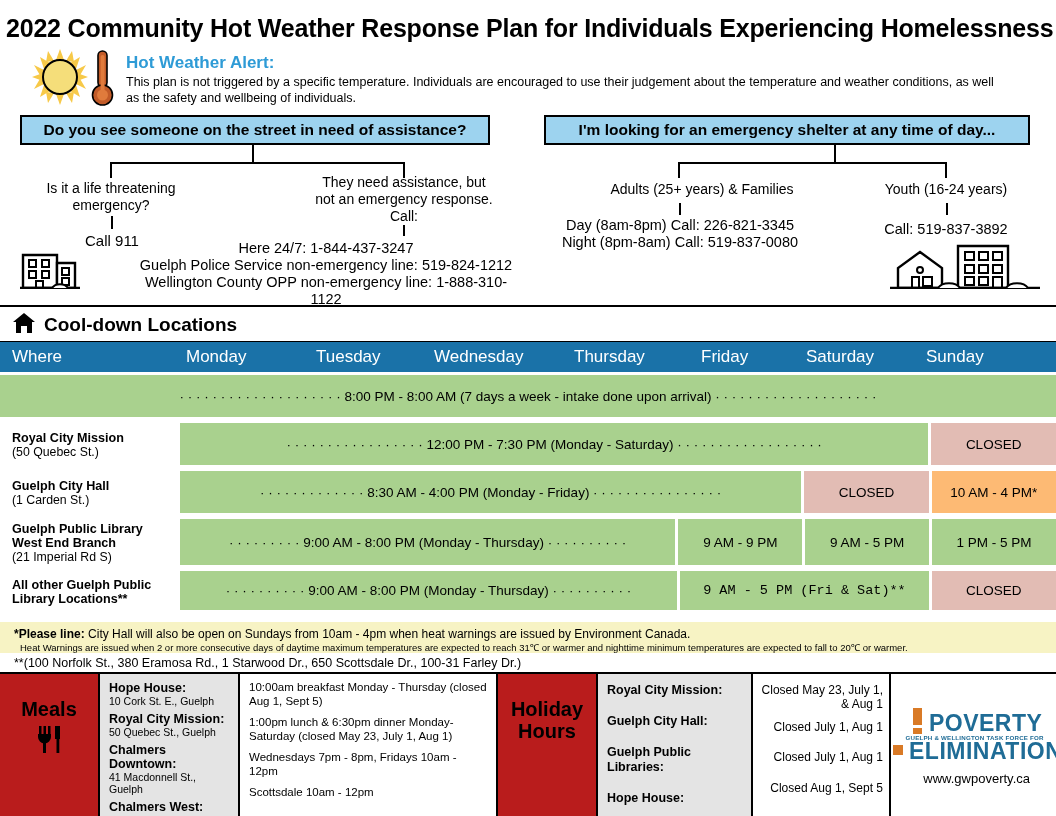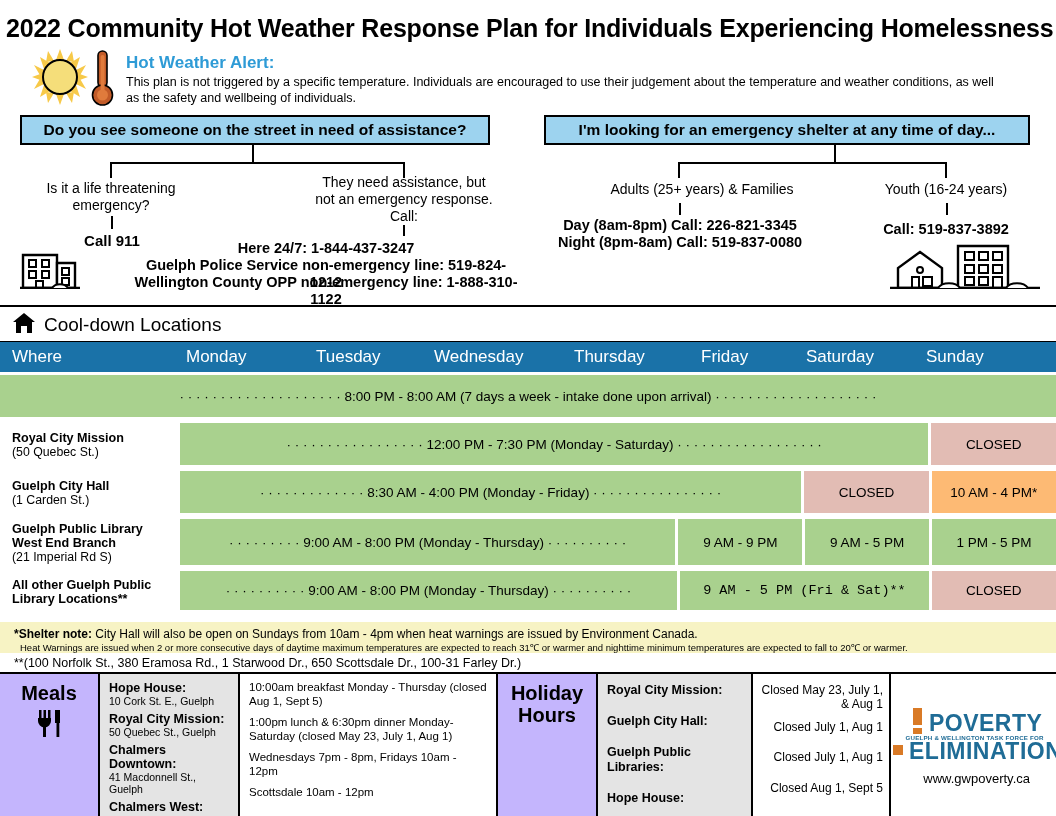--- a/index.html
+++ b/index.html
@@ -29,28 +29,28 @@
   
   .flow{position:relative;height:178px;}
   .flowbox{
     position:absolute;background:#9DD3EF;border:2px solid #000;
     text-align:center;font-weight:bold;font-size:15.5px;
     line-height:26px;height:26px;
   }
   .vline{position:absolute;background:#000;width:2px;}
   .hline{position:absolute;background:#000;height:2px;}
   .flabel{position:absolute;text-align:center;font-size:14px;line-height:17px;}
-  .fbold{position:absolute;text-align:center;font-size:14.5px;font-weight:bold;line-height:17px;}
+  .fbold{position:absolute;text-align:center;font-size:14.5px;font-weight:normal;line-height:17px;}
   .bldg{position:absolute;}
 
   .sep{position:absolute;left:0;width:1056px;height:2px;background:#000;}
 
   
   .cool-head{position:absolute;left:0;top:310px;width:1056px;height:30px;display:flex;align-items:center;padding-left:12px;box-sizing:border-box;}
-  .cool-head-text{font-size:19px;font-weight:normal;margin-left:8px;}
+  .cool-head-text{font-size:19px;font-weight:bold;margin-left:8px;}
 
   
   .tbl{position:absolute;left:0;top:342px;width:1056px;}
   .thead{display:flex;background:#1a72a8;color:#fff;height:30px;align-items:center;}
   .th{font-size:17px;padding-left:6px;box-sizing:border-box;}
   .trow{display:flex;align-items:stretch;}
   .rowlabel{
     width:180px;flex:0 0 180px;box-sizing:border-box;
     padding:6px 8px 4px 12px;font-size:12.3px;line-height:14px;
     display:flex;flex-direction:column;justify-content:center;
@@ -71,22 +71,22 @@
   .note1{font-size:12px;line-height:14px;}
   .note1 b{font-weight:bold;}
   .note2{font-size:9.5px;line-height:13px;padding-left:6px;}
   .note3{position:absolute;left:0;width:1056px;background:#fff;font-size:12.5px;padding:3px 0 3px 14px;box-sizing:border-box;}
 
   
   .bottom{position:absolute;left:0;width:1056px;display:flex;border-top:2px solid #000;box-sizing:border-box;}
   .bcol{box-sizing:border-box;border-right:2px solid #000;}
   .bcol:last-child{border-right:none;}
   .meals-title,.holiday-title{
-    background:#c4b5fd;display:flex;flex-direction:column;align-items:center;justify-content:flex-start;
-    padding-top:8px;font-size:20px;font-weight:bold;line-height:22px;
+    background:#b91c1c;display:flex;flex-direction:column;align-items:center;justify-content:flex-start;
+    padding-top:24px;font-size:20px;font-weight:bold;line-height:22px;
   }
   .namecol{background:#E4E4E4;padding:7px 8px 4px 9px;box-sizing:border-box;}
   .nitem{margin-bottom:5px;}
   .nname{font-size:12.5px;font-weight:bold;line-height:14px;}
   .naddr{font-size:10.5px;line-height:12px;}
   .detcol{background:#fff;padding:7px 8px 4px 9px;box-sizing:border-box;font-size:11.5px;line-height:13.5px;}
   .detitem{margin-bottom:8px;}
   .hnamecol{background:#E4E4E4;padding:9px 8px 4px 9px;box-sizing:border-box;}
   .hname{font-size:12.5px;font-weight:bold;line-height:15px;margin-bottom:16px;}
   .hdetcol{background:#fff;padding:9px 6px 4px 8px;box-sizing:border-box;}
@@ -292,21 +292,21 @@
       </div>
       <div class="cells">
         <div class="cell green" style="flex:4;">· · · · · · · · · · 9:00 AM - 8:00 PM (Monday - Thursday) · · · · · · · · · ·</div>
         <div class="cell green" style="flex:2;font-family:Liberation Mono, monospace;">9 AM - 5 PM (Fri &amp; Sat)**</div>
         <div class="cell pink" style="flex:1;">CLOSED</div>
       </div>
     </div>
   </div>
 
   <div class="notes" style="top:622px;height:31px;">
-    <div class="note1"><b>*Shelter note:</b><span> City Hall will also be open on Sundays from 10am - 4pm when heat warnings are issued by Environment Canada.</span></div>
+    <div class="note1"><b>*Please line:</b><span> City Hall will also be open on Sundays from 10am - 4pm when heat warnings are issued by Environment Canada.</span></div>
     <div class="note2">Heat Warnings are issued when 2 or more consecutive days of daytime maximum temperatures are expected to reach 31℃ or warmer and nighttime minimum temperatures are expected to fall to 20℃ or warmer.</div>
   </div>
   <div class="note3" style="top:653px;">**(100 Norfolk St., 380 Eramosa Rd., 1 Starwood Dr., 650 Scottsdale Dr., 100-31 Farley Dr.)</div>
 
   <div class="bottom" style="top:672px;height:144px;">
     <div class="bcol meals-title" style="width:100px;flex:0 0 100px;">
       <span>Meals</span>
       <span style="margin-top:2px;">
         <svg width="34" height="34" viewBox="0 0 34 34">
           <g fill="#000">

